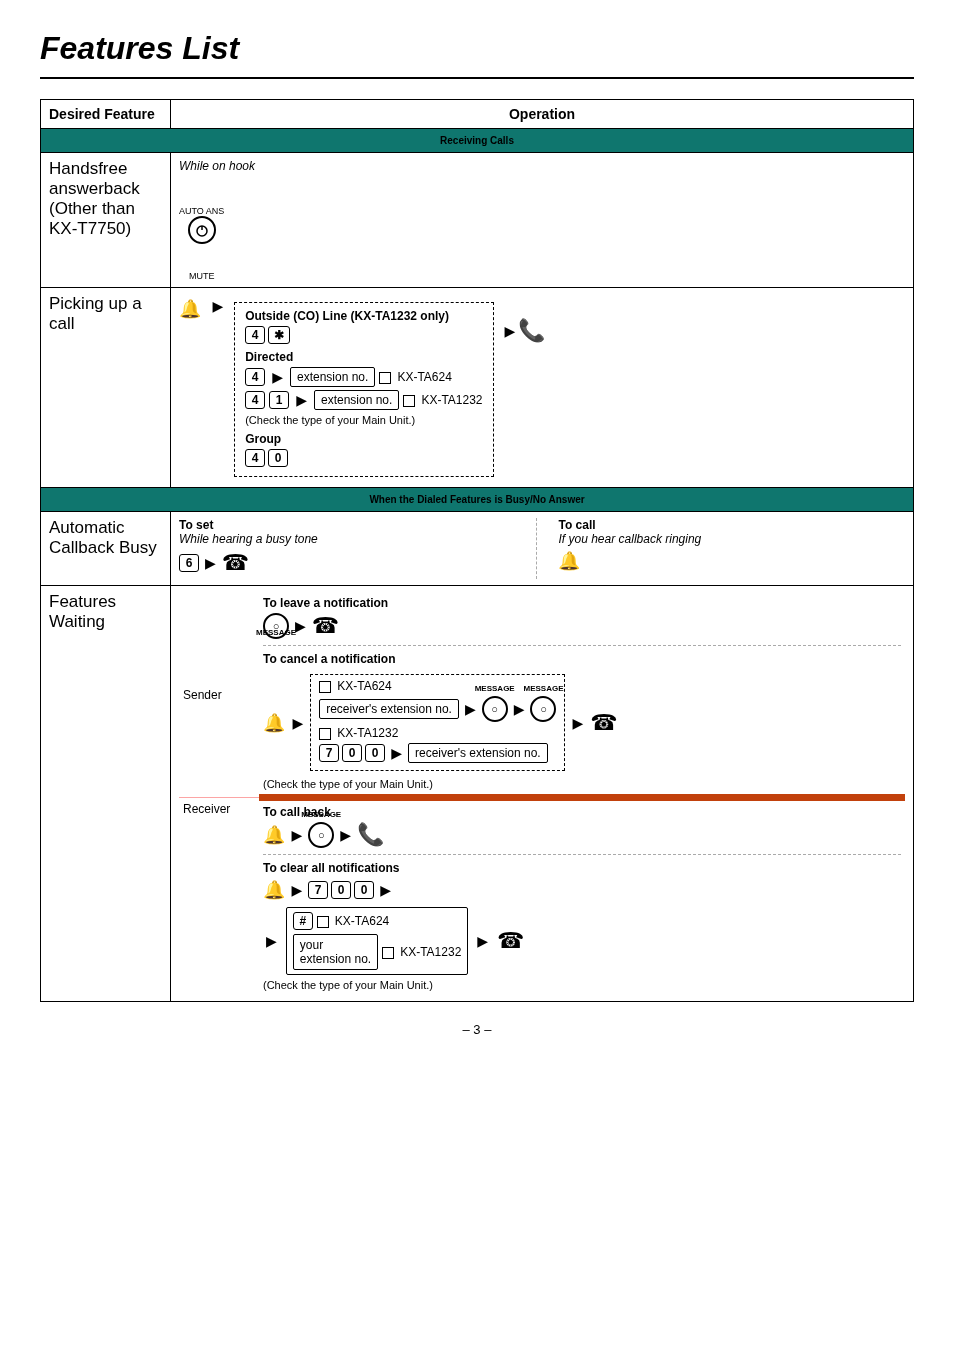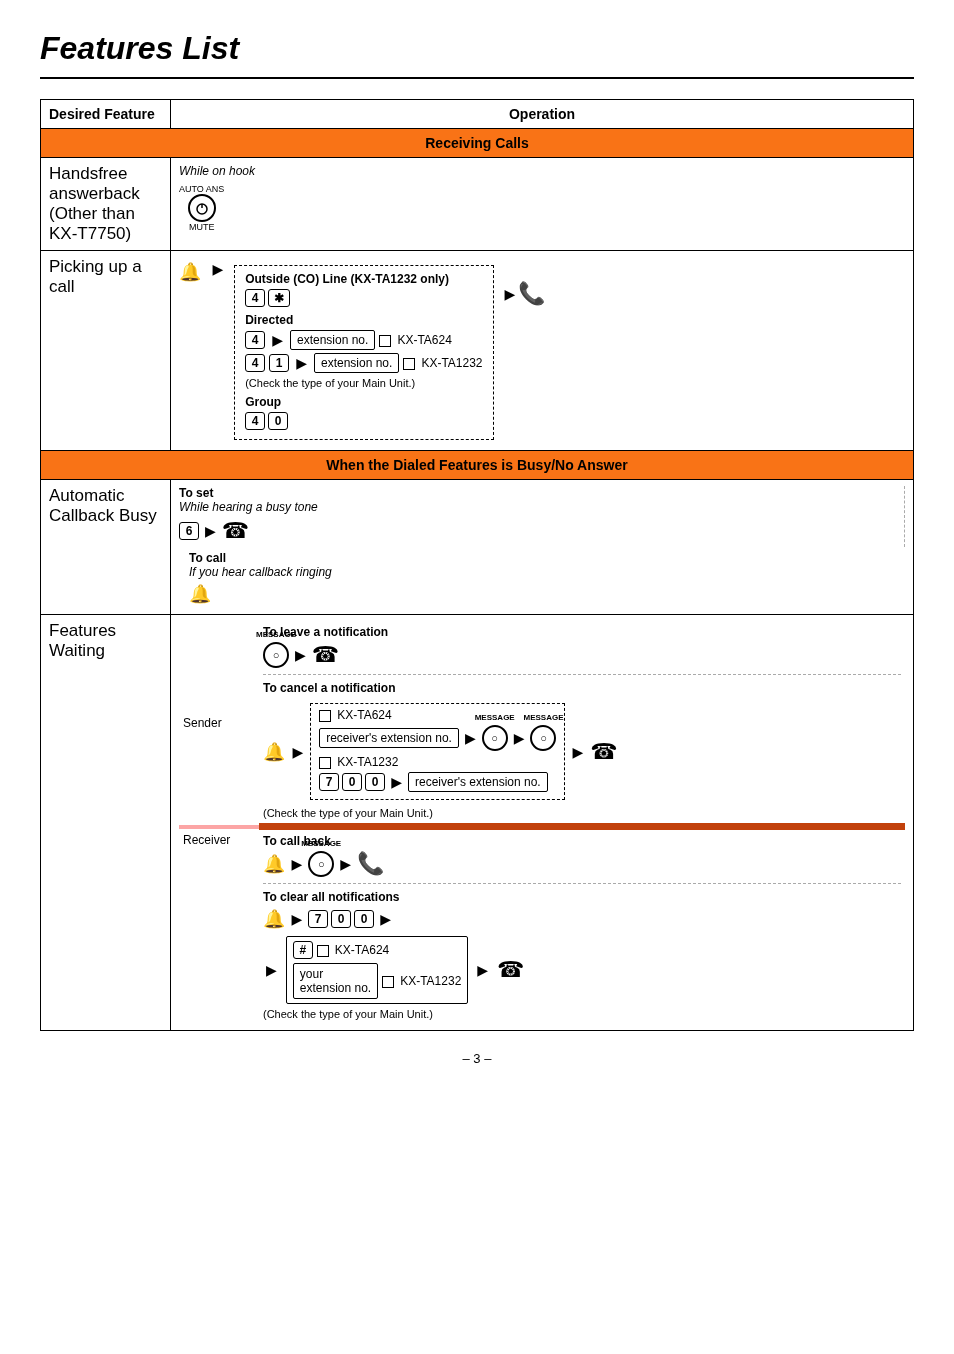--- a/index.html
+++ b/index.html
@@ -35,24 +35,24 @@
     }
     .header-row th {
       font-weight: bold;
       font-size: 14px;
       text-align: left;
     }
     .header-row th:first-child {
       width: 130px;
     }
     .section-header td {
-      background: #f97316;
+      background: #0f766e;
       font-weight: bold;
       text-align: center;
-      font-size: 14px;
+      font-size: 10px;
       padding: 6px;
     }
     .feature-label {
       font-size: 17px;
       vertical-align: middle;
     }
     .operation-cell {
       font-size: 12px;
     }
     kbd {
@@ -82,20 +82,21 @@
       font-weight: bold;
     }
     .italic-label {
       font-style: italic;
       font-size: 12px;
     }
     .small-label {
       font-size: 9px;
       display: block;
       text-align: center;
+      margin-top: 27px;
     }
     .button-icon {
       display: inline-flex;
       flex-direction: column;
       align-items: center;
       vertical-align: middle;
     }
     .auto-ans-btn {
       border: 2px solid #000;
       border-radius: 50%;
@@ -123,22 +124,21 @@
       font-size: 18px;
       vertical-align: middle;
     }
     .divider-dashed {
       border: none;
       border-top: 1.5px dashed #aaa;
       margin: 6px 0;
     }
     .two-col {
       display: flex;
-      gap: 4px;
-      flex-direction: column;
+      gap: 12px;
     }
     .two-col-left {
       flex: 1;
       border-right: 1.5px dashed #aaa;
       padding-right: 10px;
     }
     .two-col-right {
       flex: 1;
       padding-left: 10px;
     }
@@ -342,21 +342,21 @@
                     <span class="bracket-box">receiver's extension no.</span>
                   </div>
                 </div>
                 <span class="arrow">▶</span>
                 <span style="font-size:22px;">☎</span>
               </div>
               <div style="font-size:11px; margin-top:3px;">(Check the type of your Main Unit.)</div>
             </td>
           </tr>
           <tr>
-            <td style="vertical-align:top; border-top:4px solid #fca5a5; padding:4px; border-left:none; border-right:none; border-bottom:none;">
+            <td style="vertical-align:top; border-top:1px solid #fca5a5; padding:4px; border-left:none; border-right:none; border-bottom:none;">
               <span>Receiver</span>
             </td>
             <td style="border-top:7px solid #c2410c; padding:4px; border-left:none; border-right:none; border-bottom:none;">
 
               <div class="bold-label">To call back</div>
               <div class="inline-row">
                 <span class="bell-icon">🔔</span>
                 <span class="arrow">▶</span>
                 <div style="position:relative; display:inline-block;">
                   <span style="position:absolute; top:-12px; left:50%; transform:translateX(-50%); font-size:8px; font-weight:bold; white-space:nowrap;">MESSAGE</span>

